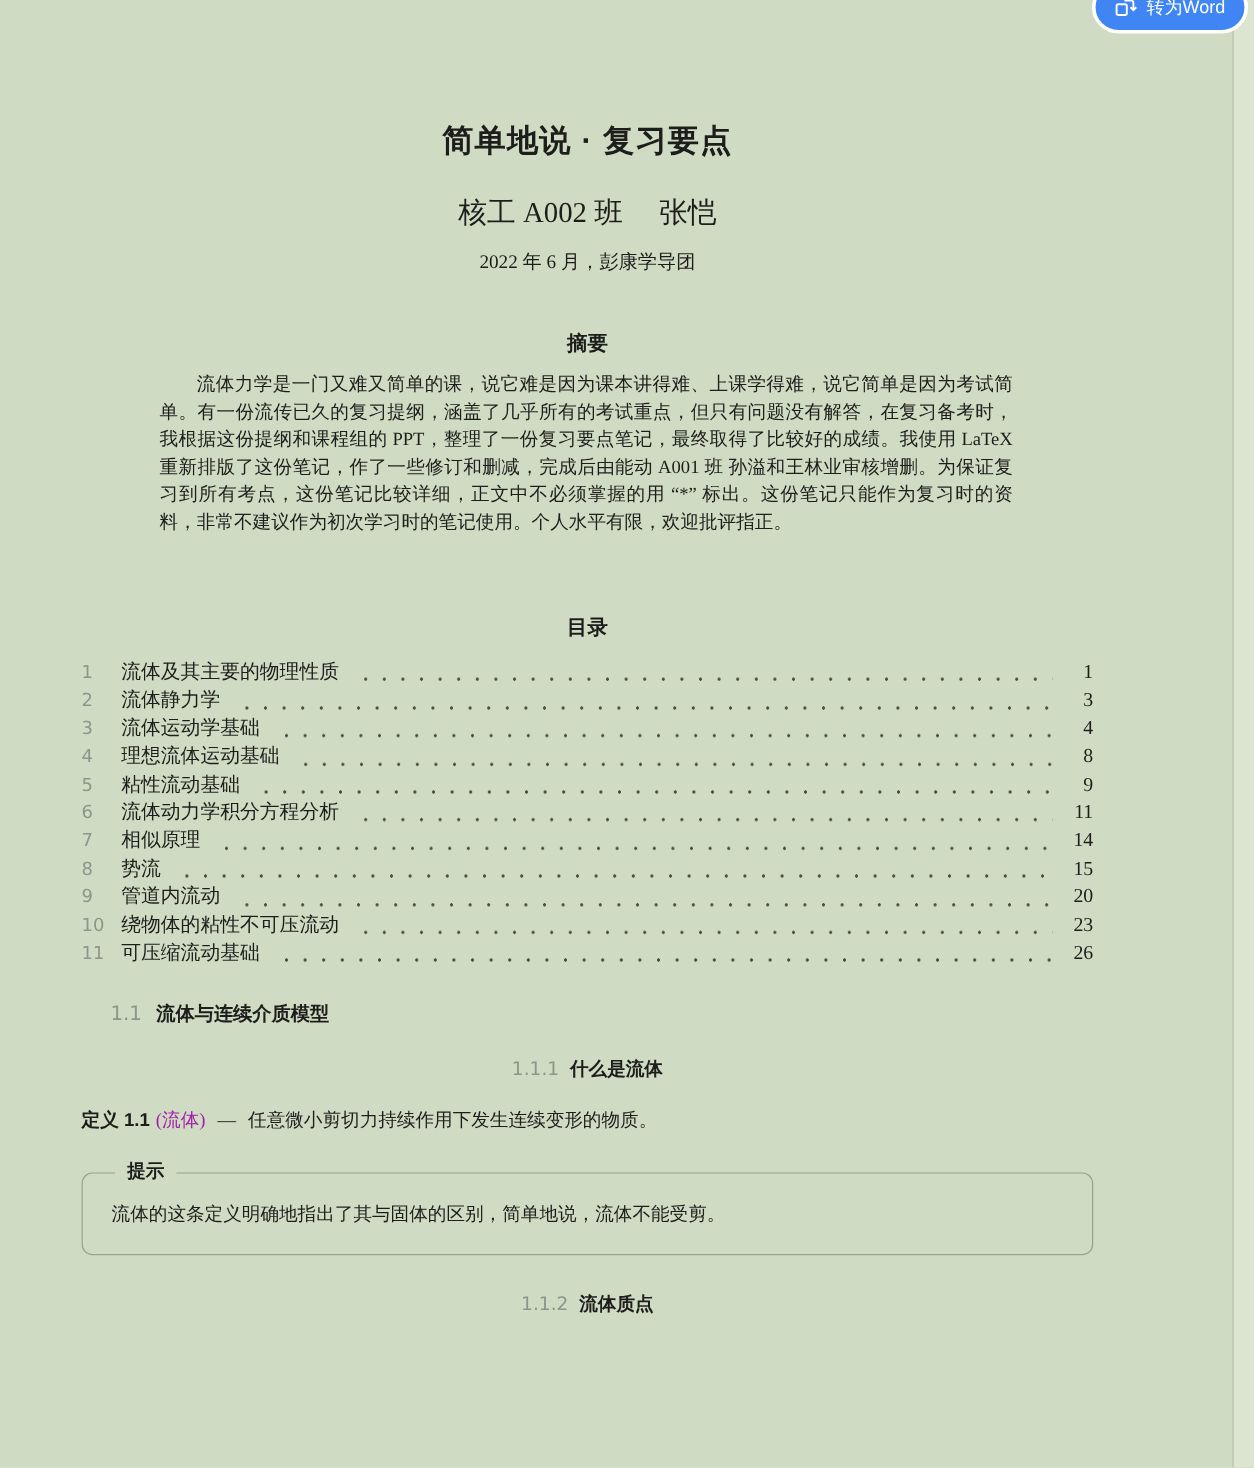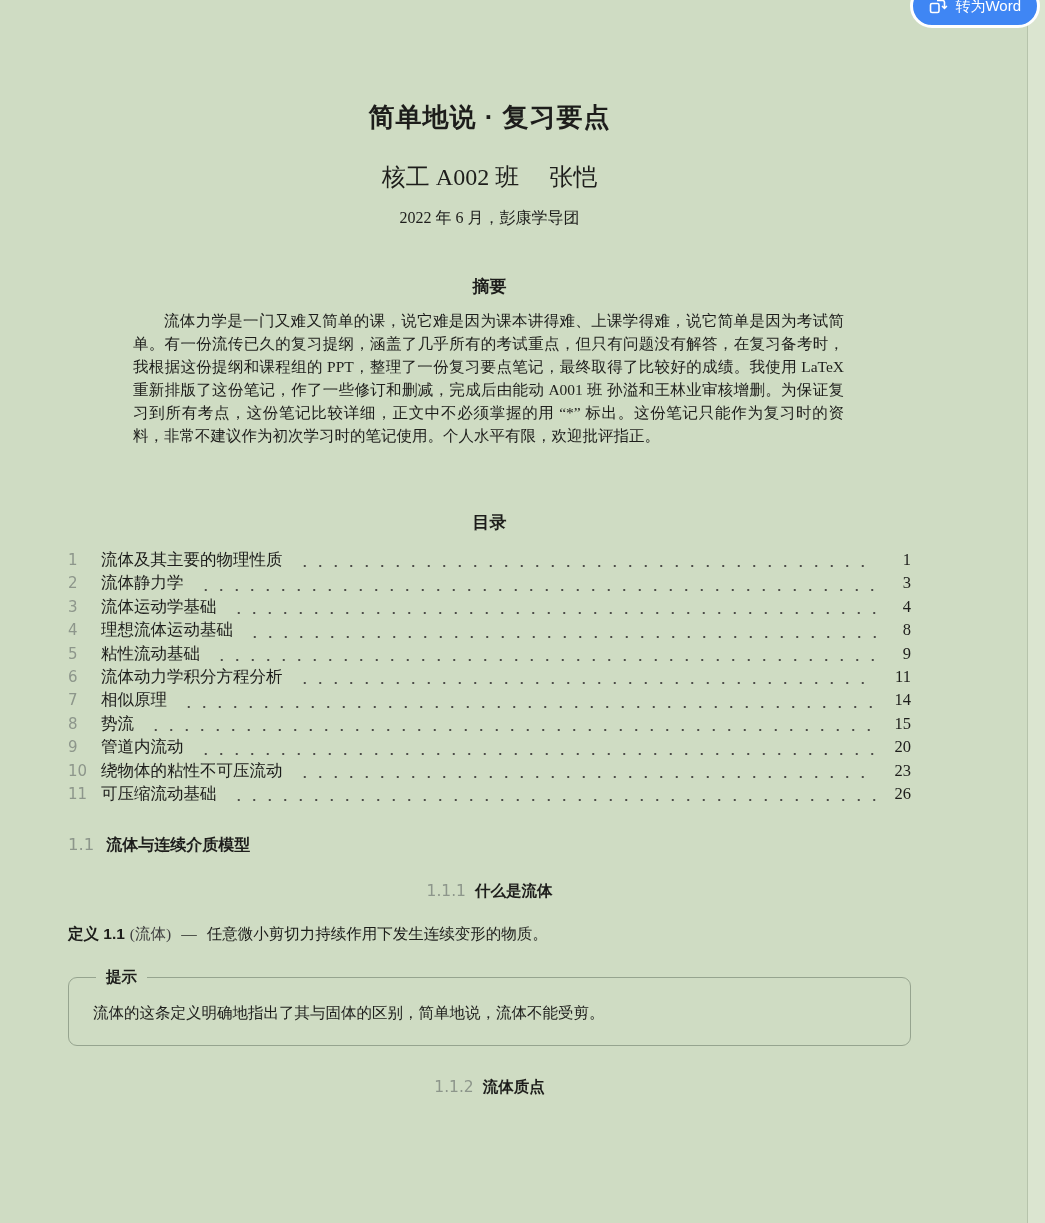--- a/index.html
+++ b/index.html
@@ -69,32 +69,32 @@
   .sec-head {
     margin-top:55px; text-align:center;
     font-family:"Liberation Sans", sans-serif; font-weight:bold; font-size:17.5px;
   }
   .sec-head .h-num { font-size:19px; margin-right:16px; }
   .h-num {
     font-family:"DejaVu Sans", sans-serif; font-weight:400; color:#8d968b;
   }
   .subsec-head {
     margin-top:29px;
-    font-family:"Liberation Sans", sans-serif; font-weight:bold; font-size:16px;
+    font-family:"Liberation Sans", sans-serif; font-weight:bold; font-size:16px;margin-left:24px;
   }
   .subsec-head .h-num { font-size:16.5px; margin-right:12px; }
   .subsubsec-head {
     margin-top:25px;
     font-family:"Liberation Sans", sans-serif; font-weight:bold; font-size:15.5px;text-align:center;
   }
   .subsubsec-head .h-num { font-size:15.5px; margin-right:9px; }
 
   .definition { margin-top:20px; font-size:15.5px; line-height:24px; }
   .def-label { font-family:"Liberation Sans", sans-serif; font-weight:bold; }
-  .def-term  { color:#404040; margin-left:5px; }
+  .def-term  { color:#a21caf; margin-left:5px; }
   .def-dash  { margin:0 10px; }
 
   .hint-box {
     position:relative; margin-top:31px;
     border:1px solid #96a48f; border-radius:9px;
     padding:19px 24px 17px 24px;
     font-size:15.5px; line-height:31px; text-align:justify;
   }
   .hint-title {
     position:absolute; top:-12px; left:27px;

